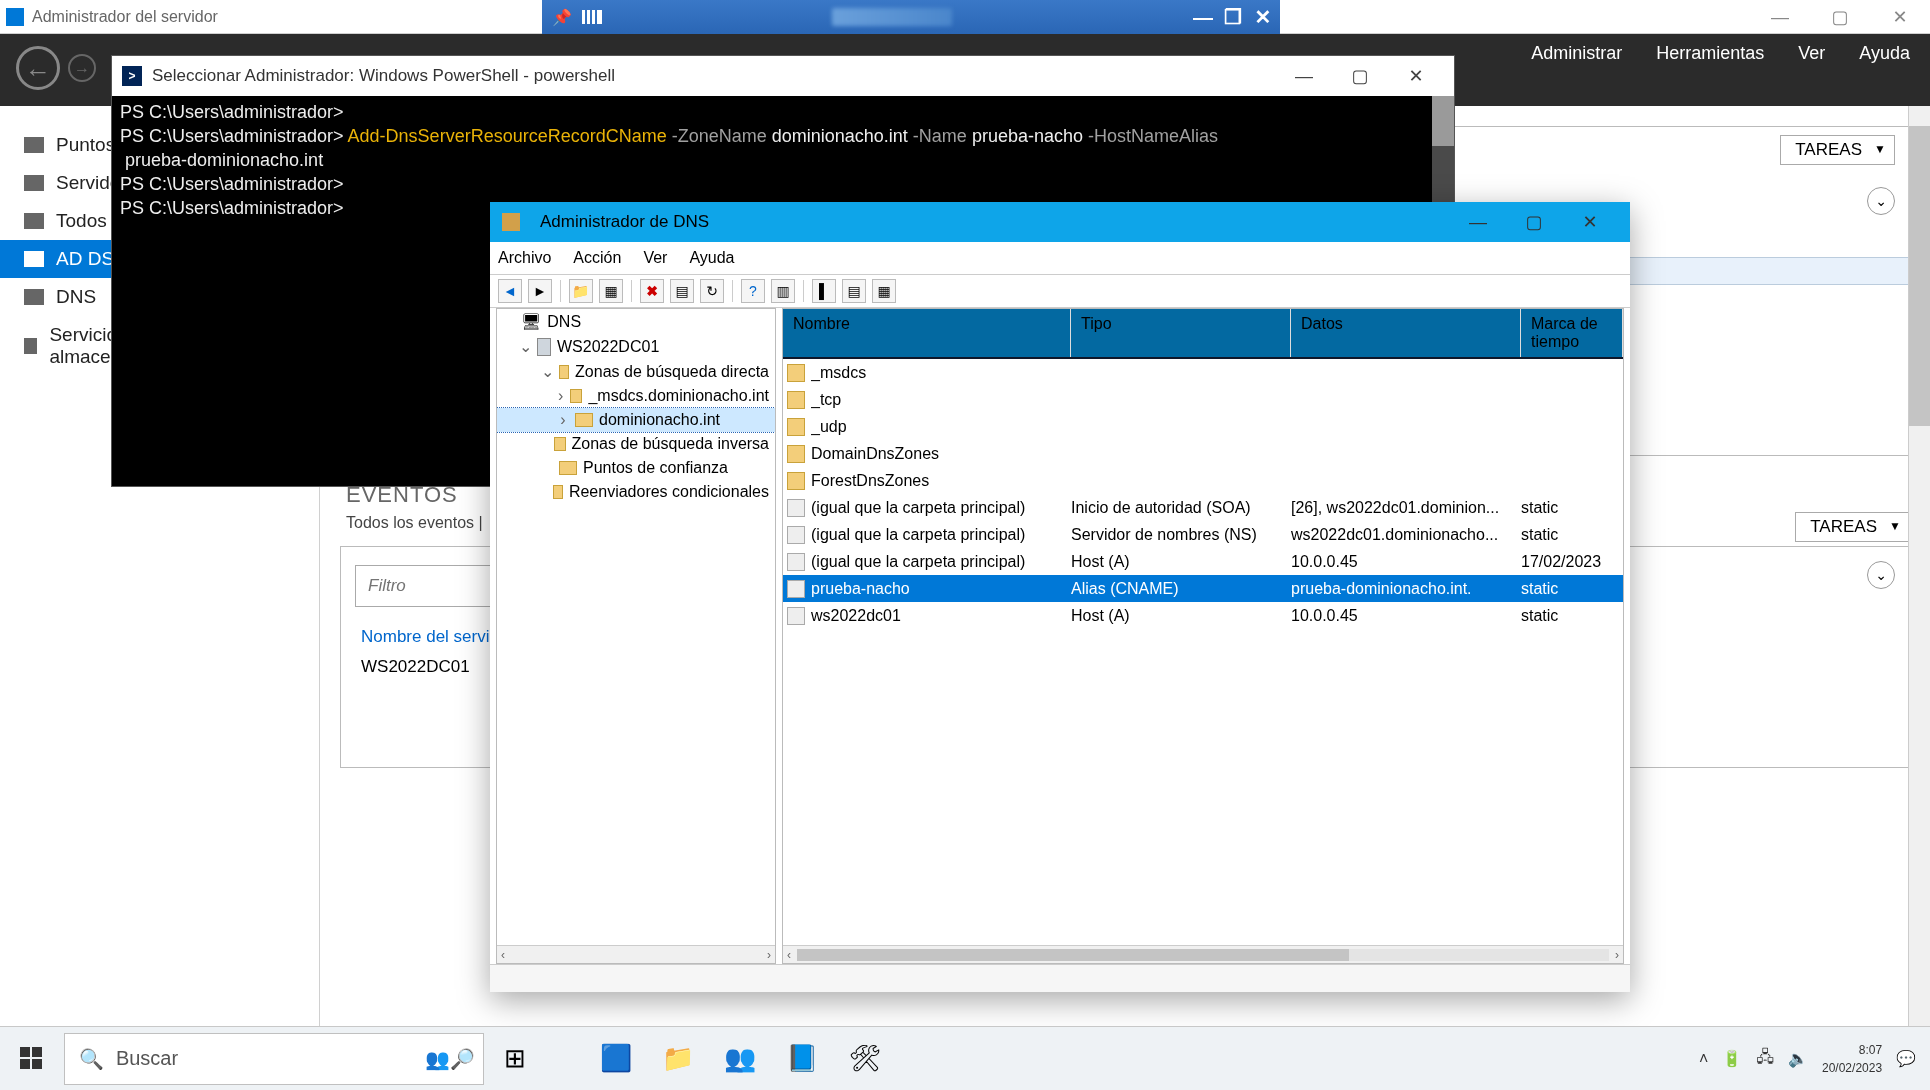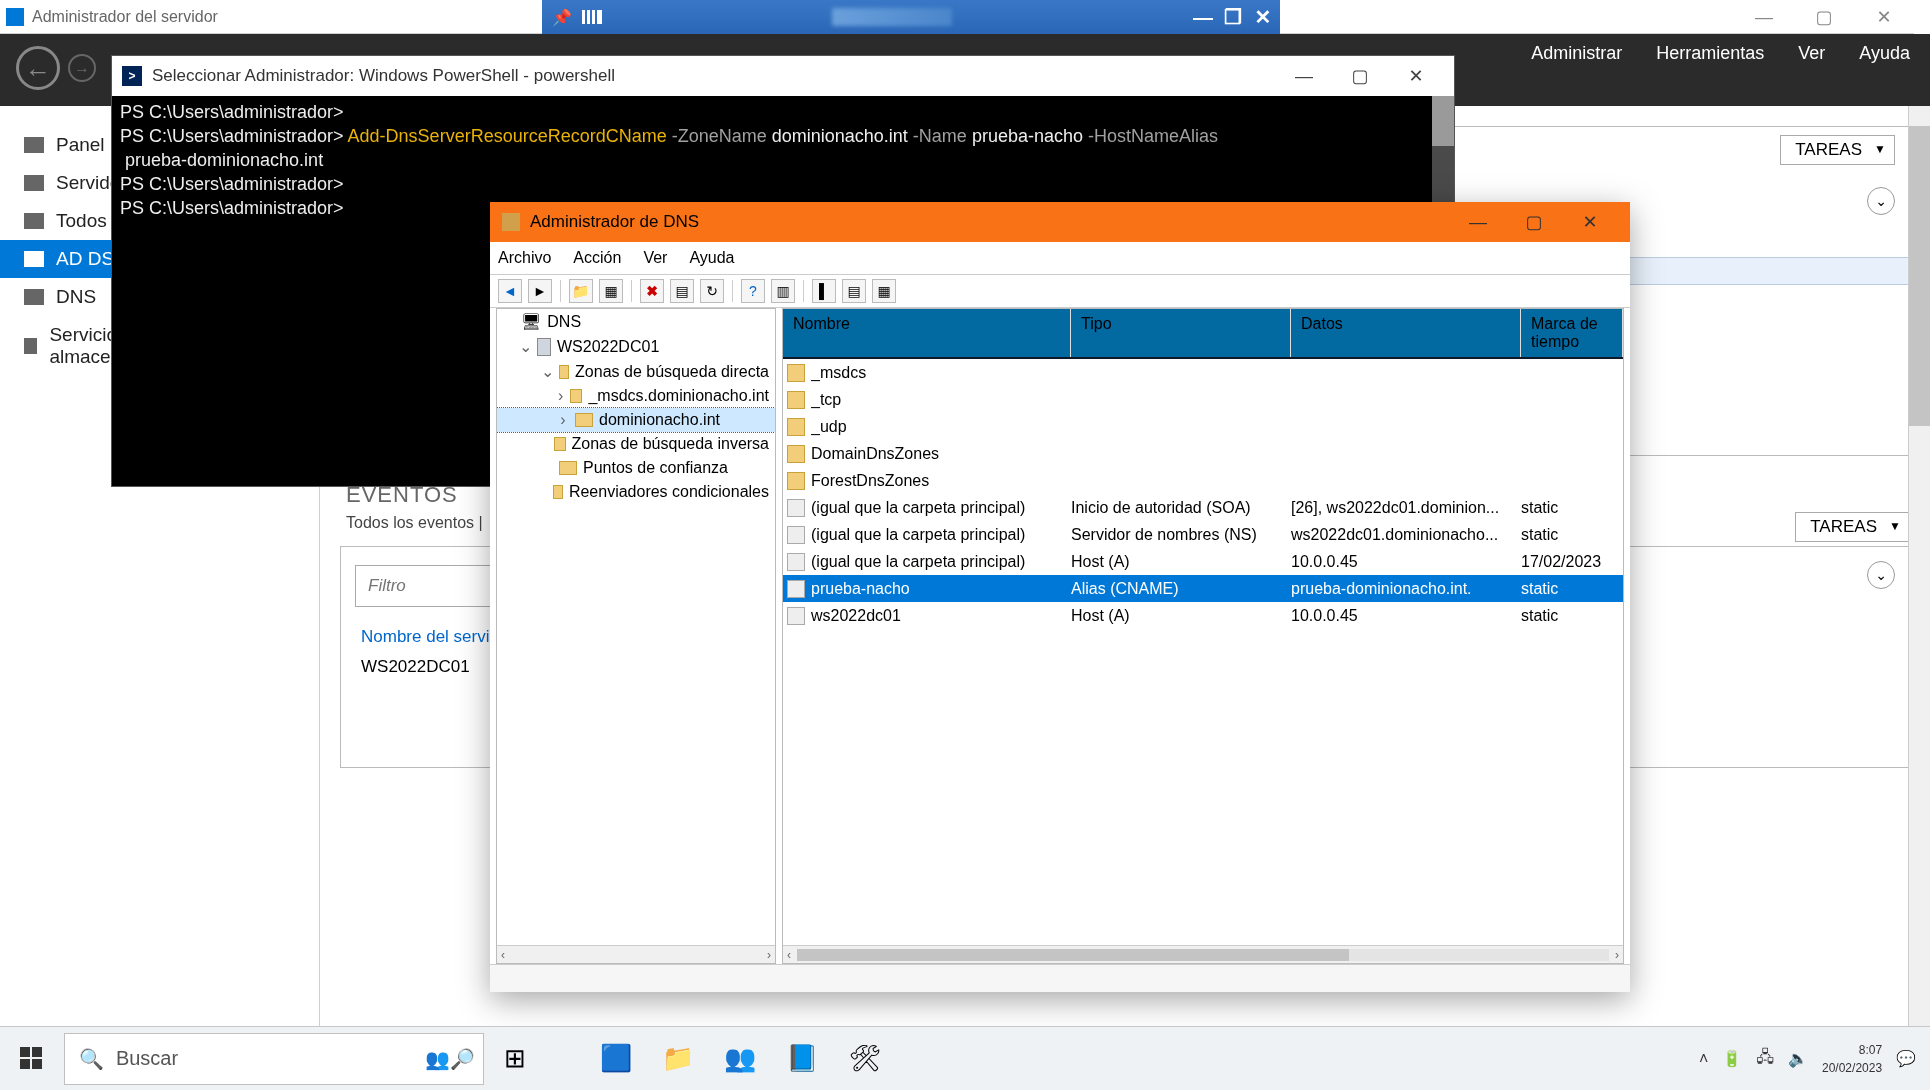--- a/index.html
+++ b/index.html
@@ -1,19 +1,19 @@
 <!DOCTYPE html>
 <html><head>
 <meta charset="utf-8">
 <style>
 * { box-sizing: border-box; margin: 0; padding: 0; font-family: "Segoe UI", Tahoma, sans-serif; }
 html, body { width: 1930px; height: 1090px; overflow: hidden; background: #fff; }
 
 
-.outer-titlebar { position:absolute; left:0; top:0; right:16px; height:34px; background:#fff; display:flex; align-items:center; border-bottom:1px solid #d0d0d0;}
+.outer-titlebar { position:absolute; left:0; top:0; right:0; height:34px; background:#fff; display:flex; align-items:center; border-bottom:1px solid #d0d0d0;}
 .outer-titlebar .left{display:flex;align-items:center;gap:8px;padding-left:6px;}
 .outer-titlebar .app-icon{width:18px;height:18px;background:#0078d7;}
 .outer-titlebar .title{color:#666;font-size:16px;}
 .outer-titlebar .win-btns{position:absolute;right:0;top:0;height:34px;display:flex;}
 .outer-titlebar .win-btns div{width:60px;height:34px;display:flex;align-items:center;justify-content:center;color:#888;font-size:18px;}
 
 
 .vm-titlebar{position:absolute;left:542px;top:0;width:738px;height:34px;background:linear-gradient(#3a78c7,#2a66b5);display:flex;align-items:center;padding:0 10px;gap:10px;color:#fff;}
 .vm-titlebar .pin{color:#fff;font-size:16px;}
 .vm-titlebar .sig{display:inline-block;width:20px;height:14px;background:linear-gradient(to right,#fff 0 3px,transparent 3px 5px,#fff 5px 8px,transparent 8px 10px,#fff 10px 13px,transparent 13px 15px,#fff 15px 18px);}
@@ -56,21 +56,21 @@
 .ps-titlebar .ps-btns{margin-left:auto;display:flex;}
 .ps-titlebar .ps-btns div{width:56px;height:40px;display:flex;align-items:center;justify-content:center;color:#444;font-size:18px;}
 .ps-term{padding:4px 8px;font-family:Consolas,monospace;font-size:18px;line-height:24px;color:#eee;white-space:pre;position:relative;height:calc(100% - 40px);}
 .ps-term .y{color:#eab308;}
 .ps-term .g{color:#a0a0a0;}
 .ps-scroll{position:absolute;right:0;top:0;width:22px;height:100%;background:#4a4a4a;}
 .ps-scroll .thumb{position:absolute;top:0;width:22px;height:50px;background:#9a9a9a;}
 
 
 .dns-window{position:absolute;left:490px;top:202px;width:1140px;height:790px;background:#fff;box-shadow:0 8px 30px rgba(0,0,0,.35);}
-.dns-titlebar{height:40px;display:flex;align-items:center;padding:0 12px;gap:10px;background:#f97316;}
+.dns-titlebar{height:40px;display:flex;align-items:center;padding:0 12px;gap:20px;background:#0ea5e9;}
 .dns-titlebar .dic{width:18px;height:18px;background:#d2a04a;}
 .dns-titlebar .dtitle{font-size:17px;}
 .dns-titlebar .dbtns{margin-left:auto;display:flex;}
 .dns-titlebar .dbtns div{width:56px;height:40px;display:flex;align-items:center;justify-content:center;color:#333;font-size:18px;}
 .dns-menubar{height:32px;display:flex;align-items:center;gap:22px;padding:0 8px;font-size:16px;}
 .dns-toolbar{height:34px;border-top:1px solid #ccc;border-bottom:1px solid #ccc;display:flex;align-items:center;gap:6px;padding:0 8px;}
 .dns-toolbar .tb{width:24px;height:24px;border:1px solid #bbb;background:#f5f5f5;display:flex;align-items:center;justify-content:center;font-size:14px;}
 .dns-toolbar .tb.red{color:#c00;font-weight:bold;}
 .dns-toolbar .tb.blue{color:#06c;}
 .dns-toolbar .sep{width:1px;height:22px;background:#ccc;margin:0 2px;}
@@ -153,21 +153,21 @@
   <span>Administrar</span>
   <span>Herramientas</span>
   <span>Ver</span>
   <span>Ayuda</span>
 </div>
 
 <div class="sm-body">
   <div class="sm-sidebar">
     <div class="item">
         <span class="ic"></span>
-        <span>Panel</span>
+        <span>Puntos</span>
       </div>
     <div class="item">
         <span class="ic"></span>
         <span>Servidor local</span>
       </div>
     <div class="item">
         <span class="ic"></span>
         <span>Todos los servidores</span>
       </div>
     <div class="item selected">

